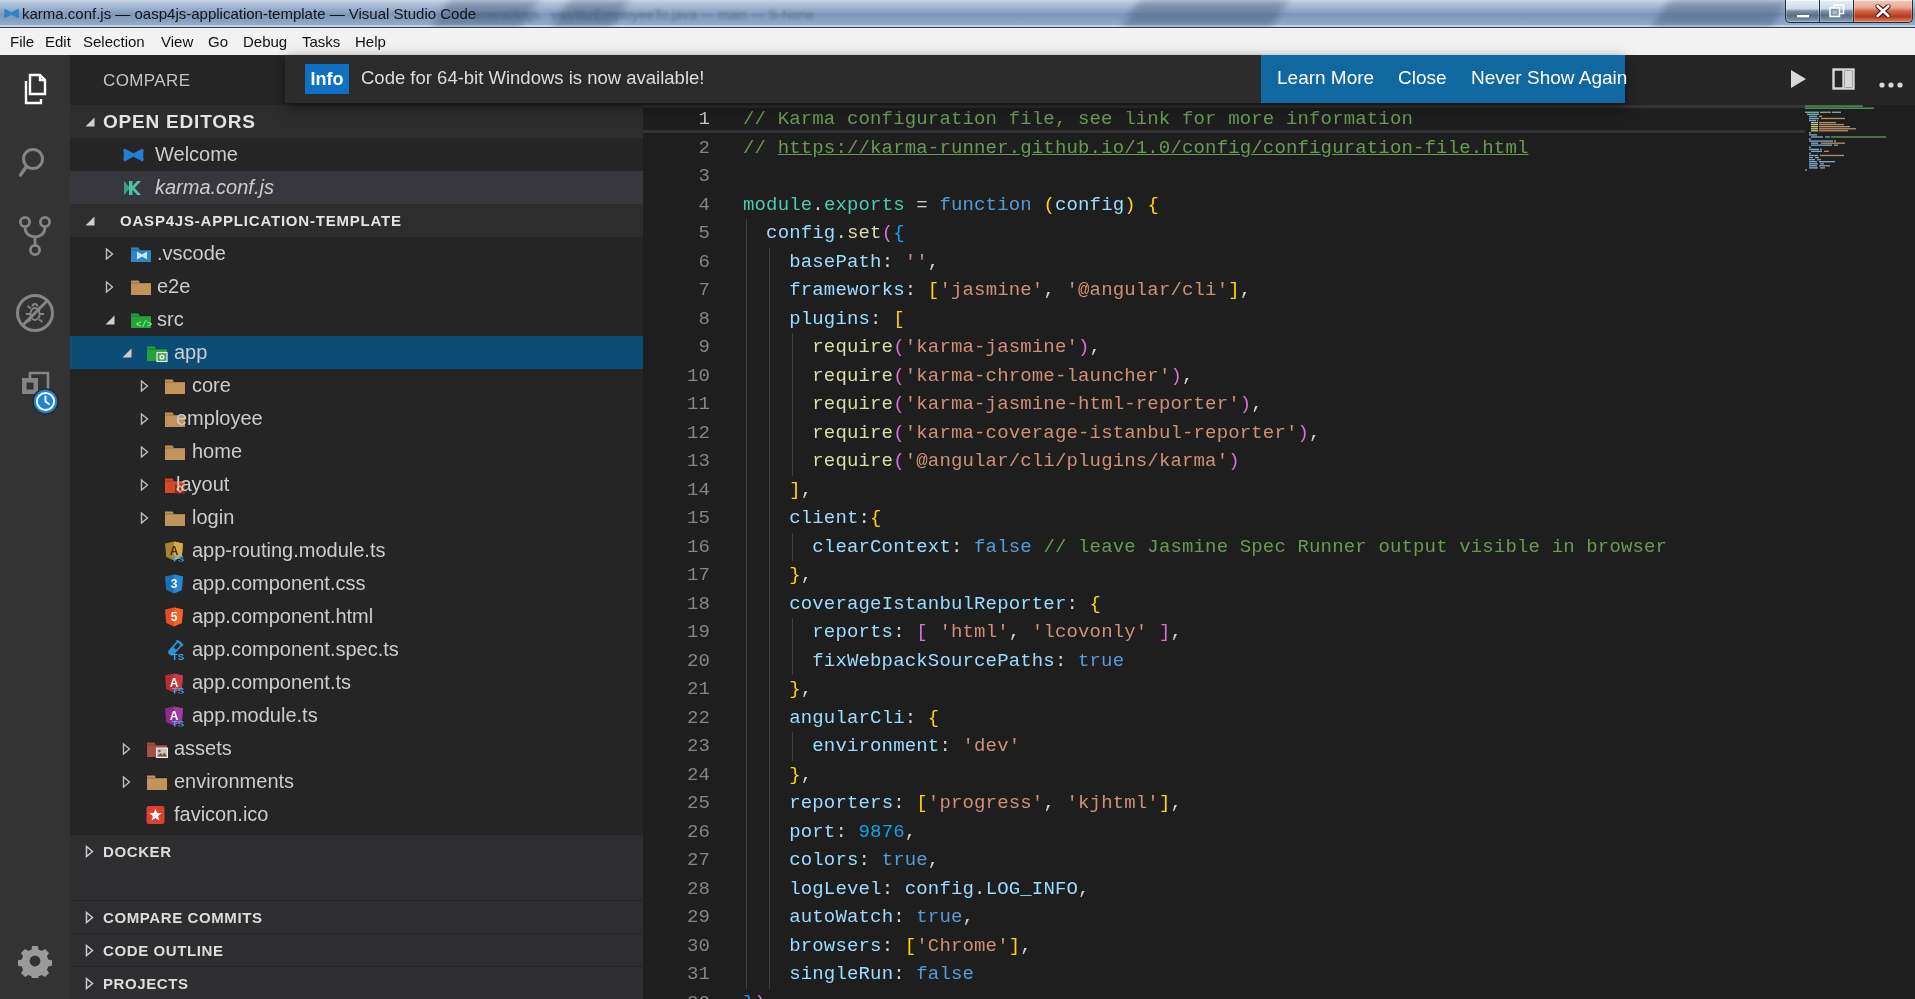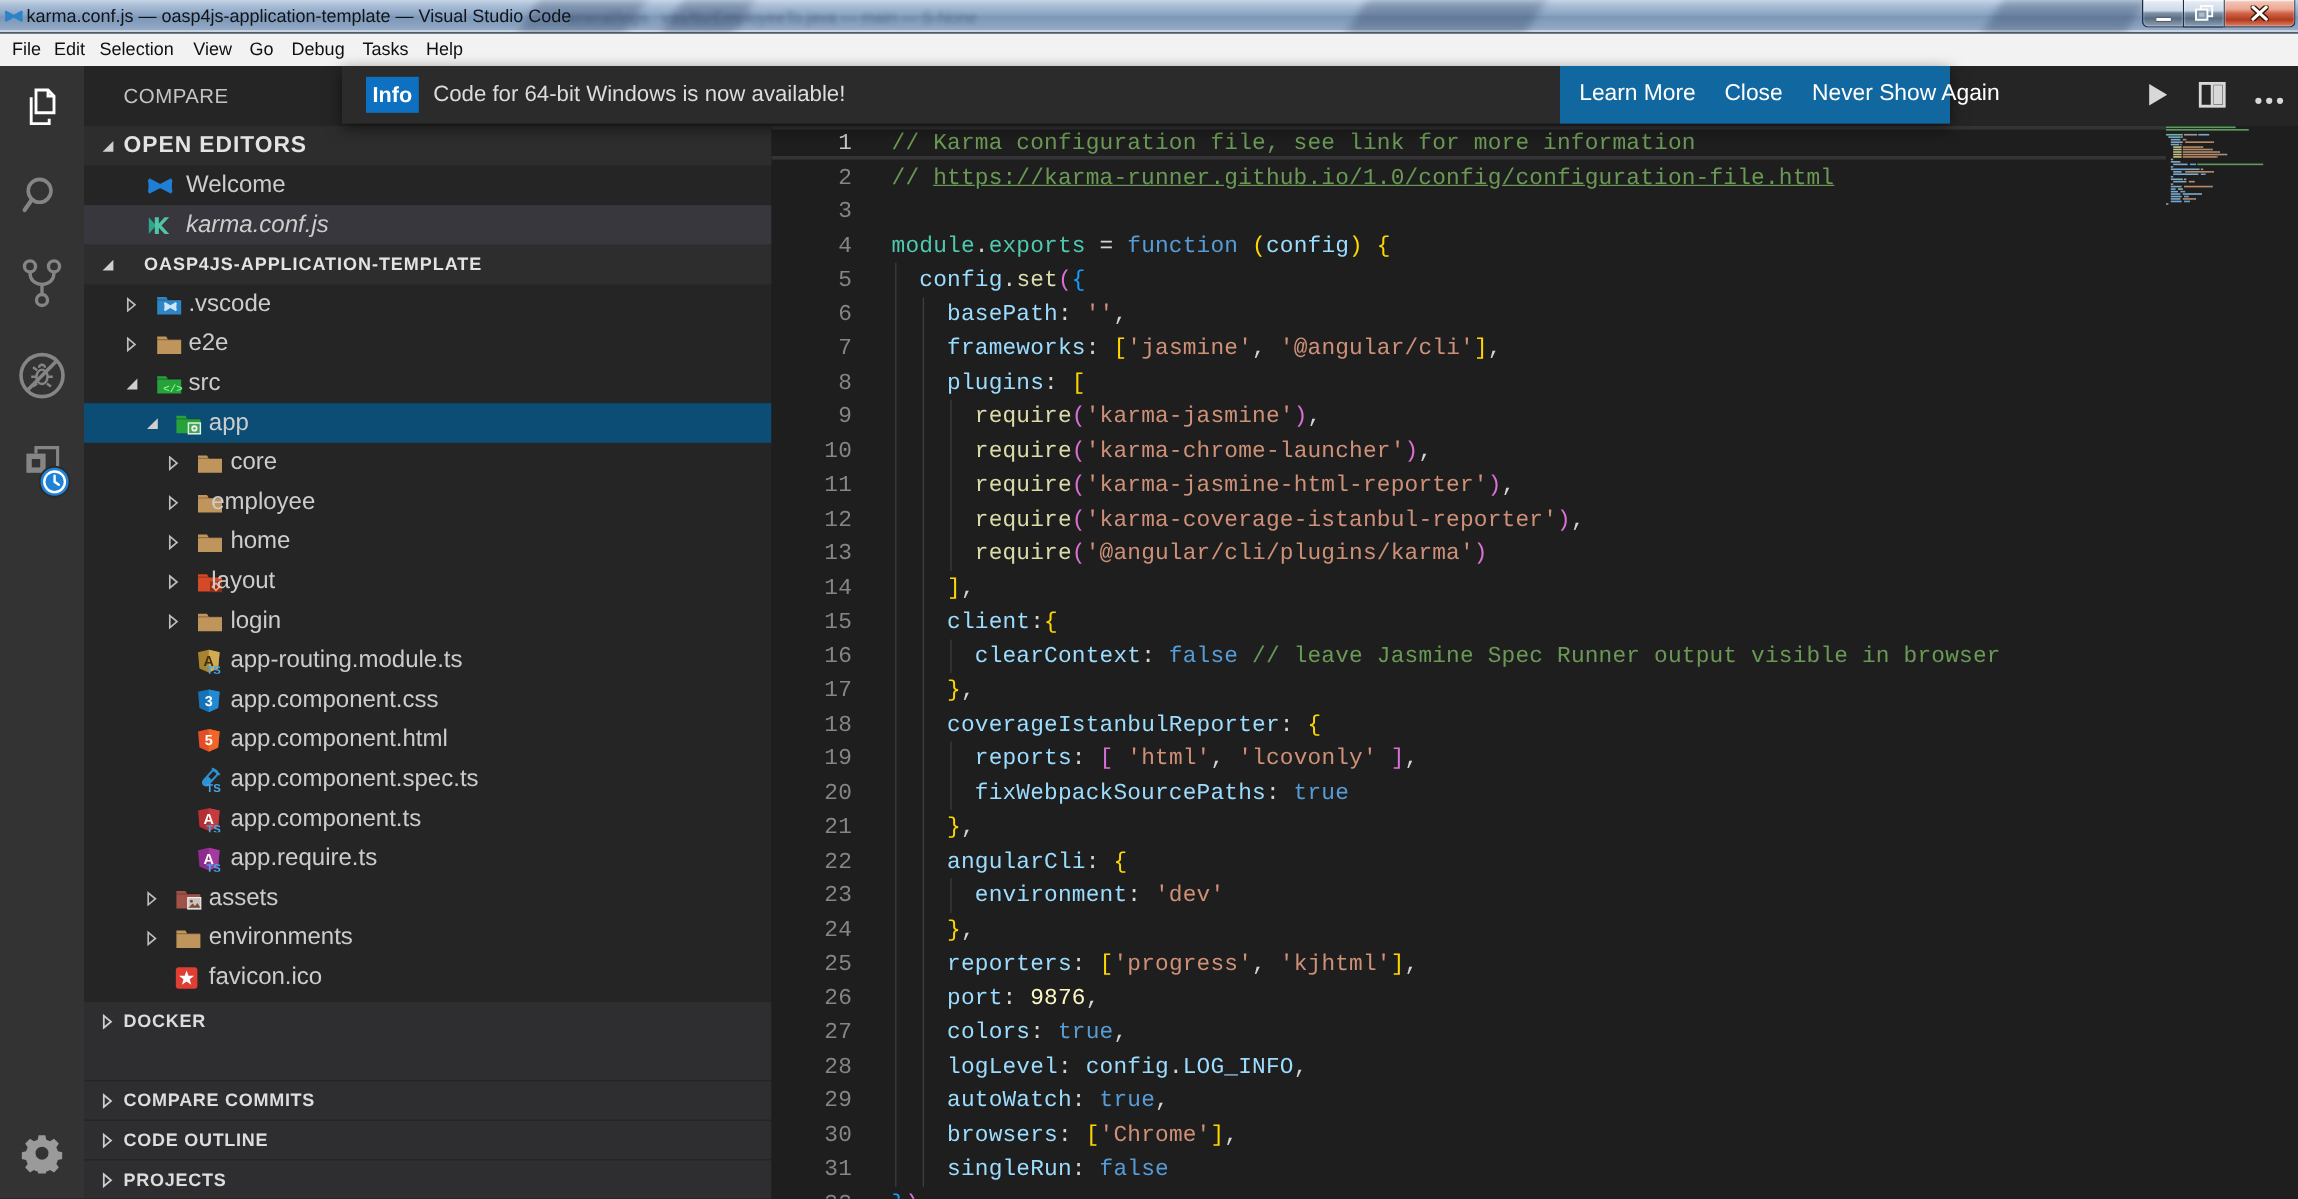--- a/index.html
+++ b/index.html
@@ -35,30 +35,30 @@
 .selrow{background:#0c4d76}
 .hovrow{background:#37373d}
 .sech{background:#2d2d2e}
 .botpanes{position:absolute;left:0;top:779px;width:573px;height:165px;background:#2e2e30}
 .bh{position:absolute;left:0;width:573px;height:33px;line-height:33px;font-weight:bold;font-size:15px;color:#dddddd;letter-spacing:.6px;border-top:1px solid #242425}
 .bh .lbl{position:absolute;left:33px}
 .bh svg{position:absolute;left:14px;top:10px}
 #toast{position:absolute;left:285px;top:55px;width:1340px;height:48px;background:#2b2b2c;box-shadow:0 4px 12px rgba(0,0,0,.55);z-index:50}
 #toast .badge{position:absolute;left:20px;top:9px;width:44px;height:30px;background:#0e70c0;color:#fff;font-weight:bold;font-size:18px;text-align:center;line-height:30px}
 #toast .msg{position:absolute;left:76px;top:12px;font-size:18.5px;color:#dcdcdc}
-#toast .btns{position:absolute;right:0;top:0;width:325px;height:48px;background:#11679f}
+#toast .btns{position:absolute;right:0;top:0;width:364px;height:48px;background:#11679f}
 #toast .btns span{position:absolute;top:12px;font-size:19px;color:#ffffff;white-space:nowrap}
 .ticon{position:absolute;top:13px}
 #gutter{position:absolute;left:0;top:0;width:67px;text-align:right;font-family:"Liberation Mono",monospace;font-size:19px;line-height:28.5px;color:#858585;white-space:pre;letter-spacing:.15px}
 #code{position:absolute;left:100px;top:0;font-family:"Liberation Mono",monospace;font-size:19px;line-height:28.5px;color:#d4d4d4;white-space:pre;letter-spacing:.15px}
 #code div,#gutter div{height:28.5px}
 #curline{position:absolute;left:0;top:0;width:1162px;height:28px;border-top:3px solid #343437;border-bottom:3px solid #343437}
 .ig{position:absolute;width:1px;background:#404040}
 .c{color:#6a9955}.p{color:#9cdcfe}.s{color:#ce9178}.k{color:#569cd6}.f{color:#dcdcaa}
-.t{color:#4ec9b0}.n{color:#fef9c3}.b1{color:#ffd700}.b2{color:#da70d6}.b3{color:#179fff}
+.t{color:#4ec9b0}.n{color:#0ea5e9}.b1{color:#ffd700}.b2{color:#da70d6}.b3{color:#179fff}
 .ul{text-decoration:underline}
 #minimap{position:absolute;left:1162px;top:0;width:110px;height:894px}
 </style></head>
 <body>
 <div id="app">
 
 <div id="titlebar">
       <div style="position:absolute;left:0;bottom:0;width:1915px;height:2px;background:rgba(235,243,250,.55)"></div>
  <div class="streak" id="tstreak1"></div>
       <div class="streak" id="tstreak2"></div>
@@ -380,21 +380,21 @@
       </div>
 <div class="row" style="top:644px">
         <span class="ficon" style="left:94px">
           <svg width="20" height="21" viewBox="0 0 20 21">
             <path d="M10 1 L19 3 L17.8 16.5 L10 20 L2.2 16.5 L1 3 Z" fill="#8e2b8e"></path>
             <path d="M10 1 L19 3 L17.8 16.5 L10 20 Z" fill="#a23aa2"></path>
             <text x="10" y="14.5" text-anchor="middle" font-family="Liberation Sans,sans-serif" font-weight="bold" font-size="12" fill="#ffffff">A</text>
             <text x="20" y="21.5" text-anchor="end" font-family="Liberation Sans,sans-serif" font-weight="bold" font-size="9.5" fill="#45a7e8">TS</text>
           </svg>
         </span>
-        <span class="lbl" style="left:122px;">app.require.ts</span>
+        <span class="lbl" style="left:122px;">app.module.ts</span>
       </div>
 <div class="row" style="top:677px">
         <span class="tw" style="left:51px">
           <svg width="11" height="13" viewBox="0 0 11 13">
             <path d="M2.5 1.5 L8.5 6.5 L2.5 11.5 Z" fill="none" stroke="#bdbdbd" stroke-width="1.4"></path>
           </svg>
         </span>
         <span class="ficon" style="left:76px">
           <svg width="22" height="19" viewBox="0 0 22 19">
             <path d="M1 3 h7.5 l1.5 2.5 h11 v12 h-20 z" fill="#a05248"></path>

